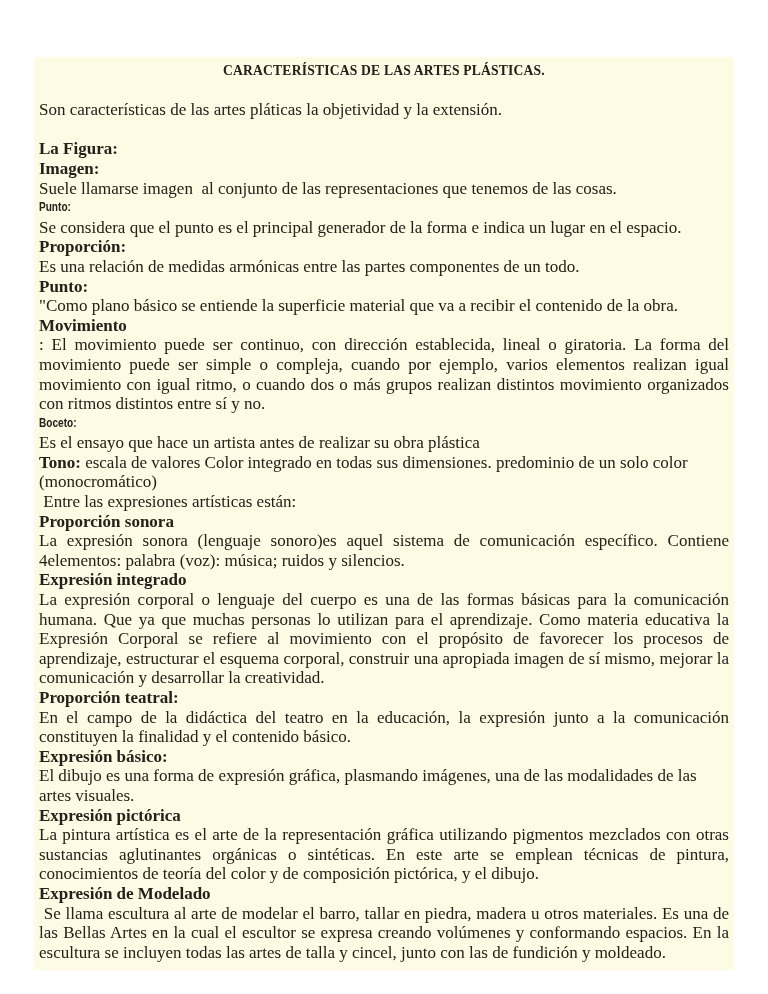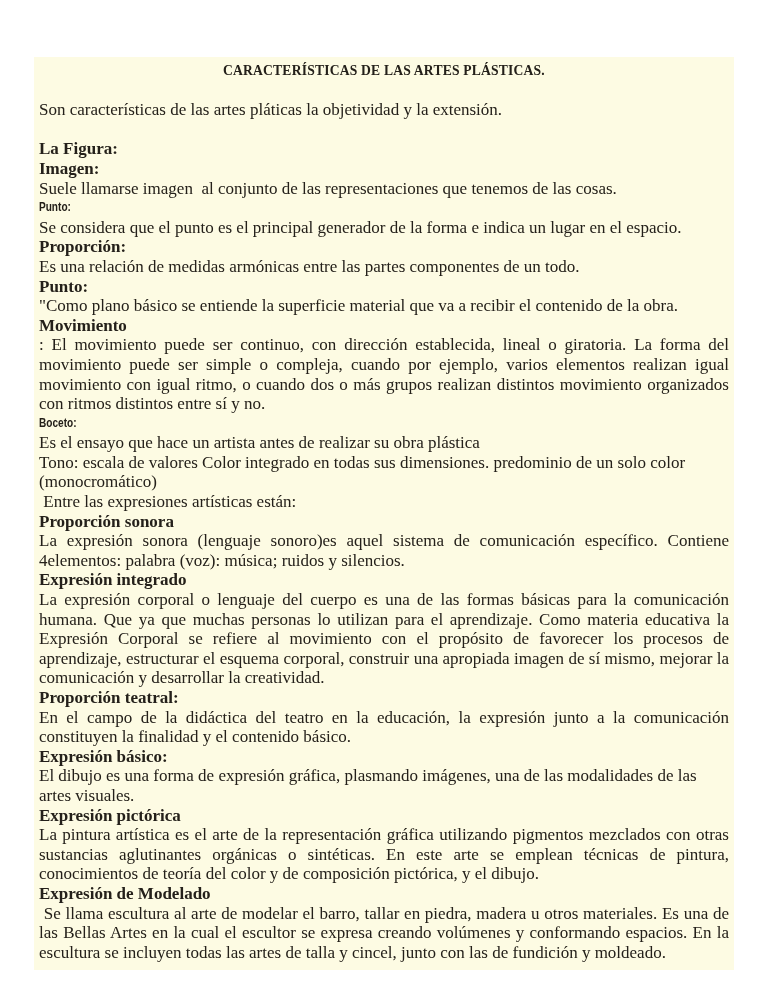--- a/index.html
+++ b/index.html
@@ -51,21 +51,21 @@
     font-size: 12.6px;
     transform: scaleX(0.8);
     transform-origin: left center;
     display: block;
     width: 125%;
   }
   .sec-body {
     white-space: pre-wrap;
   }
   .justify { text-align: justify; }
-  .inline-head { font-weight: normal; }
+  .inline-head { font-weight: bold; }
 </style>
 </head>
 <body>
 
 <div class="page">
   <div class="sheet">
 
     <h1 class="doc-title">CARACTERÍSTICAS DE LAS ARTES PLÁSTICAS.</h1>
     <p class="spacer"></p>
     <p class="sec-body">Son características de las artes pláticas la objetividad y la extensión.</p>

